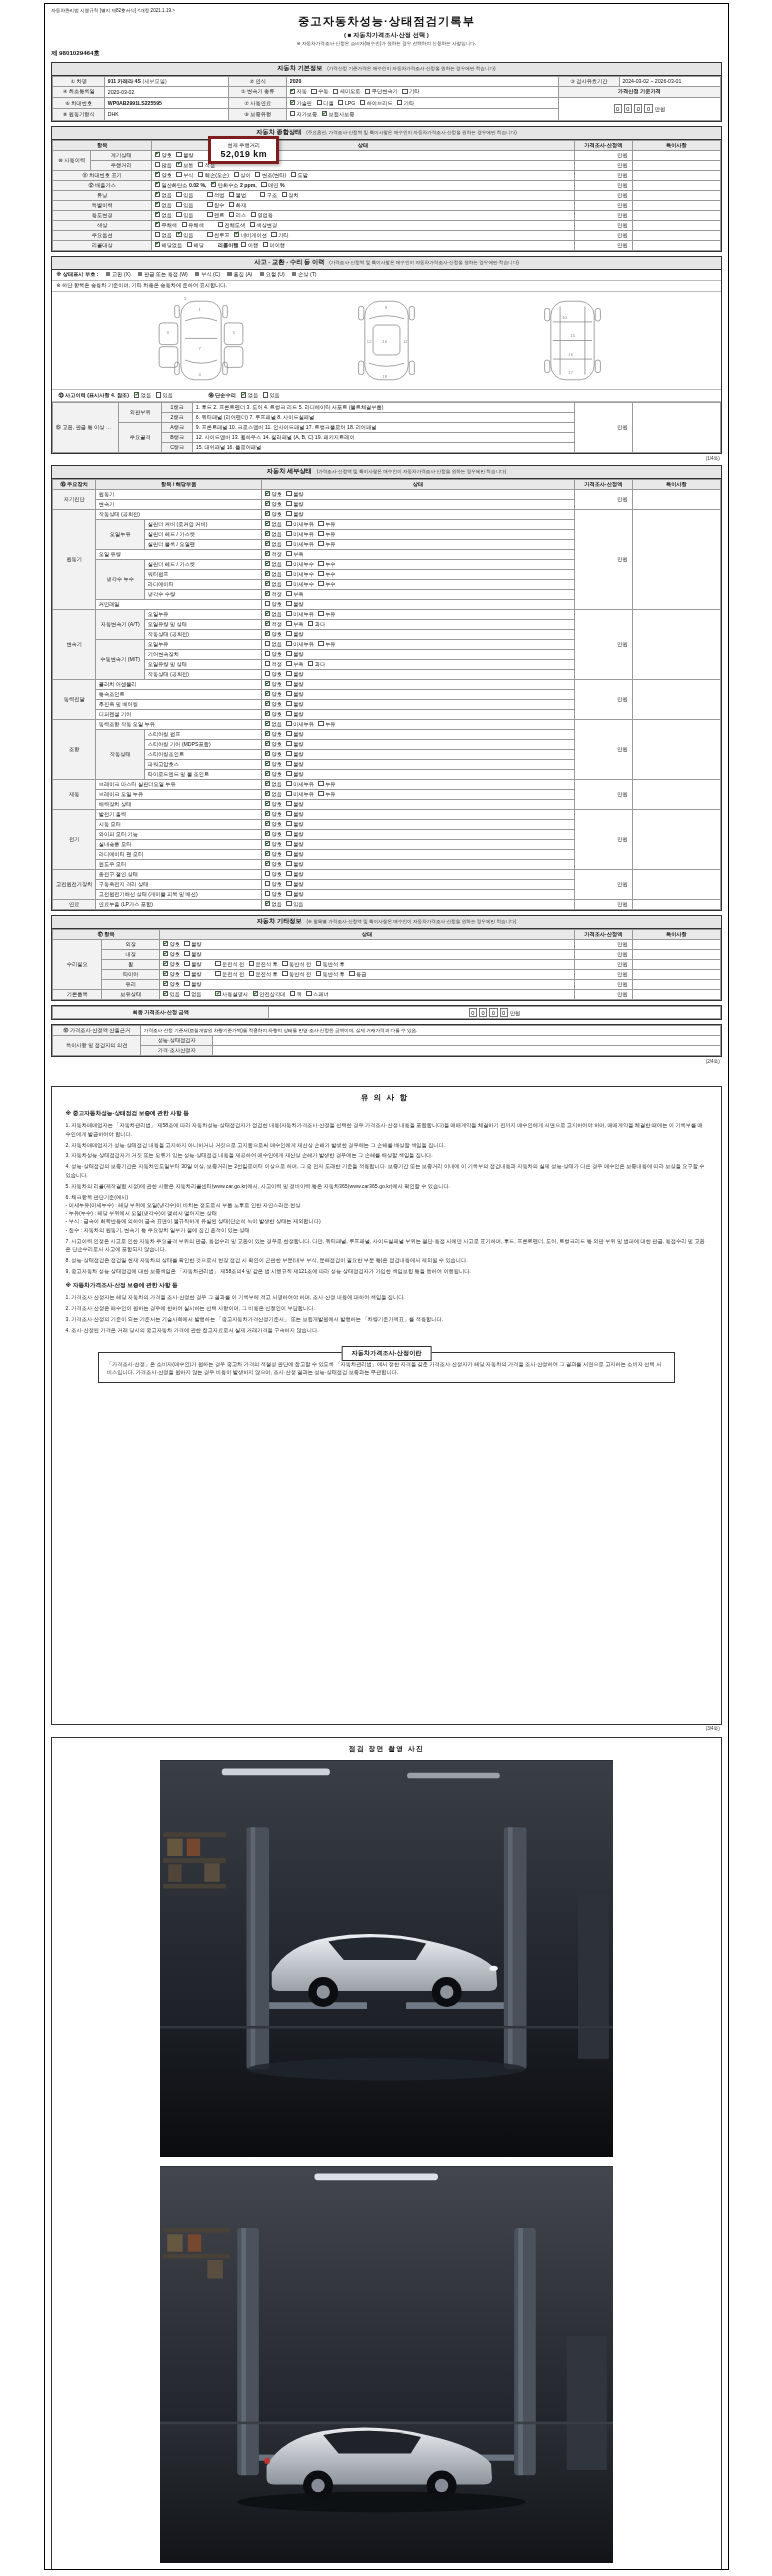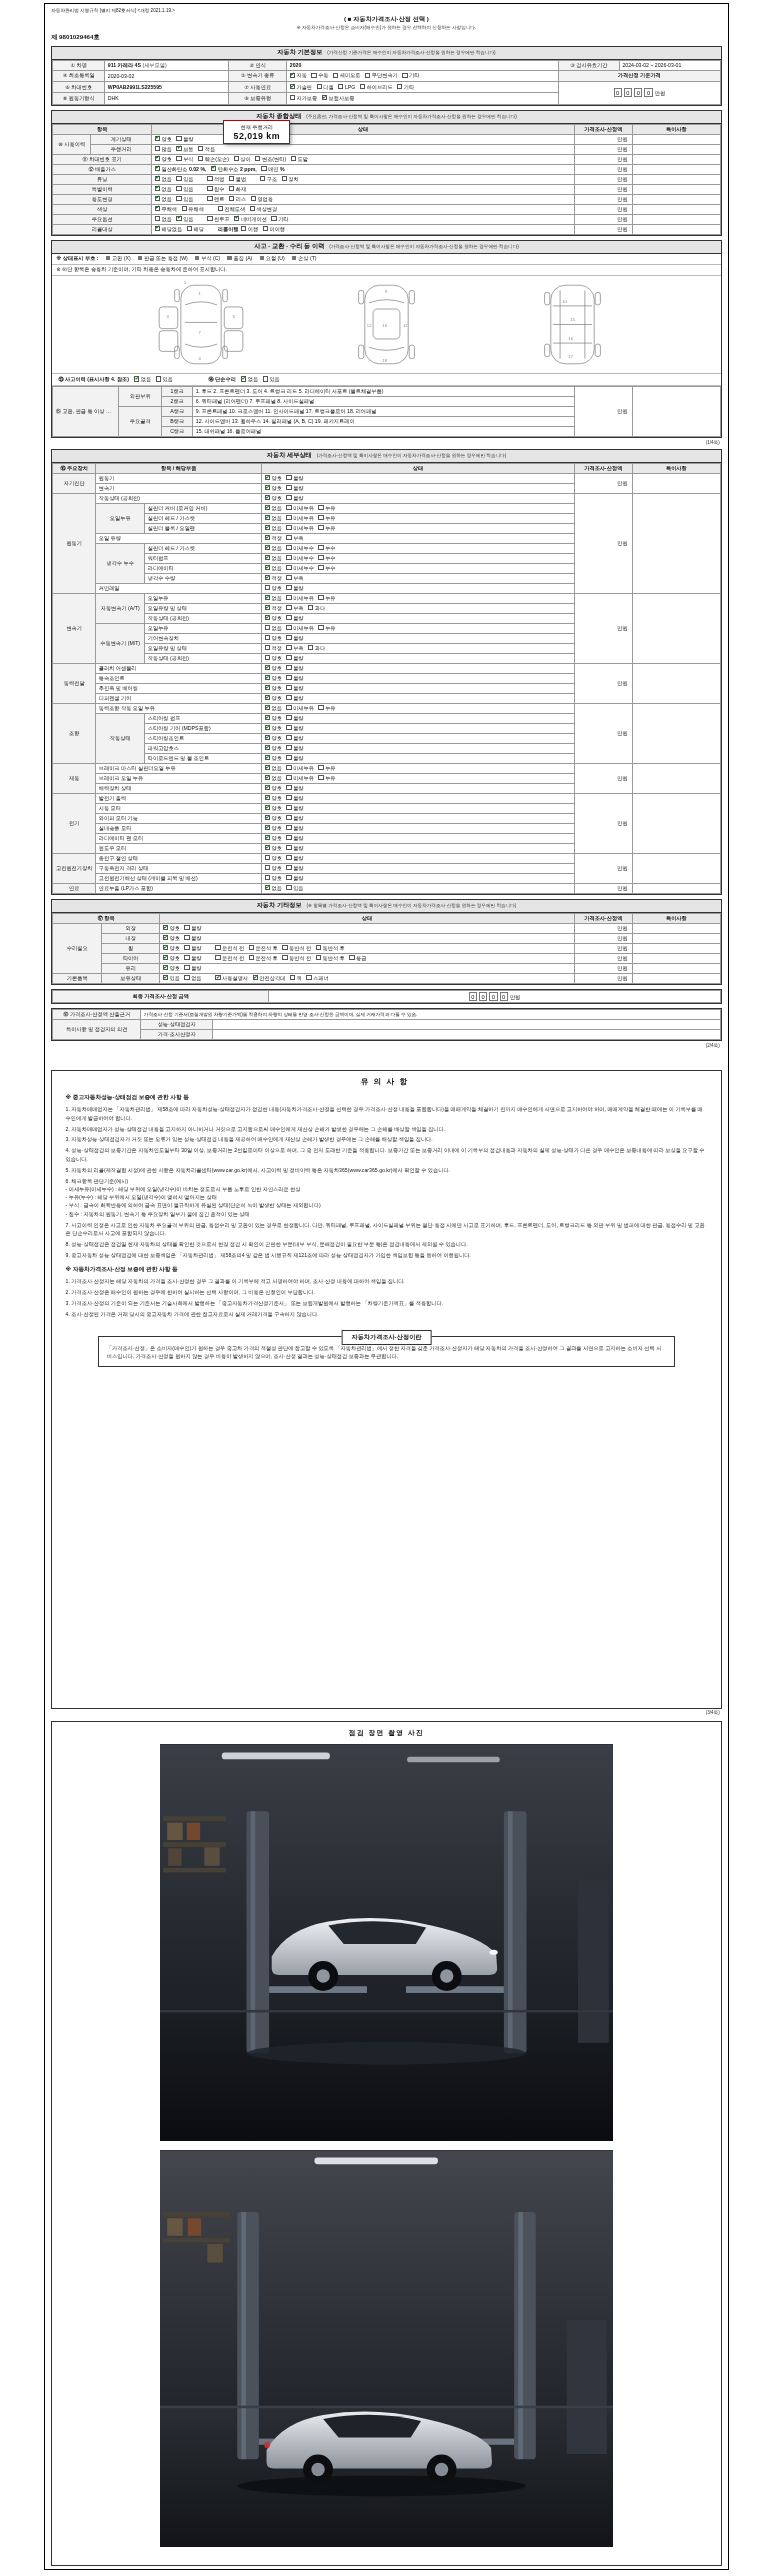--- a/index.html
+++ b/index.html
@@ -24,21 +24,21 @@
 .t .price{text-align:right;padding-right:4.1px;color:#222}
 .t .val{font-weight:bold}
 .cb{display:inline-block;width:5.2px;height:5.2px;border:0.5px solid #555;background:#fff;
     vertical-align:-0.5px;margin-right:1.5px;position:relative}
 .cb.on:after{content:"✔";position:absolute;left:-0.5px;top:-1.5px;font-size:5.7px;line-height:5.7px;
              color:#0c7a14;font-weight:bold}
 .opt{margin-right:4.6px;white-space:nowrap}
 .cluster{margin-right:9.3px}
 .plab{margin-right:2.6px;font-weight:bold}
 .ov{font-weight:bold;margin-left:1.5px}
-.kmcall{position:absolute;left:171px;top:9.3px;background:#fff;border:1px solid #7f1d1d;
+.kmcall{position:absolute;left:156px;top:9.3px;background:#fff;border:3px solid #7f1d1d;
         box-shadow:1.5px 2.1px 3.6px rgba(0,0,0,.35);padding:2.6px 9.3px;z-index:5;text-align:center}
 .kmcall .kl{font-size:5.2px}
 .kmcall .kv{font-size:8.8px;font-weight:bold;letter-spacing:0.5px}
 .digit{display:inline-block;width:8.2px;height:9.3px;line-height:9.3px;border:0.5px solid #777;
        background:#fff;text-align:center;margin-right:2.1px;font-size:5.7px}
 .unit{font-size:5.2px}
 .symline{padding:1.5px 4.1px;font-size:5.2px;border-bottom:0.5px solid #bbb}
 .symsq{display:inline-block;width:4.1px;height:4.1px;background:#777;margin:0 2.1px 0 7.2px;vertical-align:0}
 .diag{display:flex;justify-content:center;gap:31px;padding:4.1px 0;border-bottom:0.5px solid #bbb;background:#fff}
 .accrow{display:flex;gap:31px;padding:2.1px 6.2px;border-bottom:0.5px solid #bbb;font-size:5.2px}
@@ -59,20 +59,21 @@
 .sign{border:0.8px solid #333;margin-top:5.2px;padding-bottom:5.2px}
 .premium{text-align:center;font-size:8.2px;font-weight:bold;color:#1b3fc4;margin:8.2px 0 4.1px}
 .cardia{background:#fff}
 </style>
 </head>
 <body>
 
 <div class="page">
 
   <div class="tiny">자동차관리법 시행규칙 [별지 제82호서식] &lt;개정 2021.1.19.&gt;</div>
+  <div class="doc-title">중고자동차성능·상태점검기록부</div>
   <div class="doc-sub">( ■ 자동차가격조사·산정 선택 )</div>
   <div class="doc-note">※ 자동차가격조사·산정은 소비자(매수인)가 원하는 경우 선택하여 신청하는 사항입니다.</div>
   <div class="doc-no">제 9801029464호</div>
 
   <div class="sec">
     <div class="band">
       <span>자동차 기본정보</span>
       <span class="bnote">(가격산정 기준가격은 매수인이 자동차가격조사·산정을 원하는 경우에만 적습니다)</span>
     </div>
     <table class="t">

